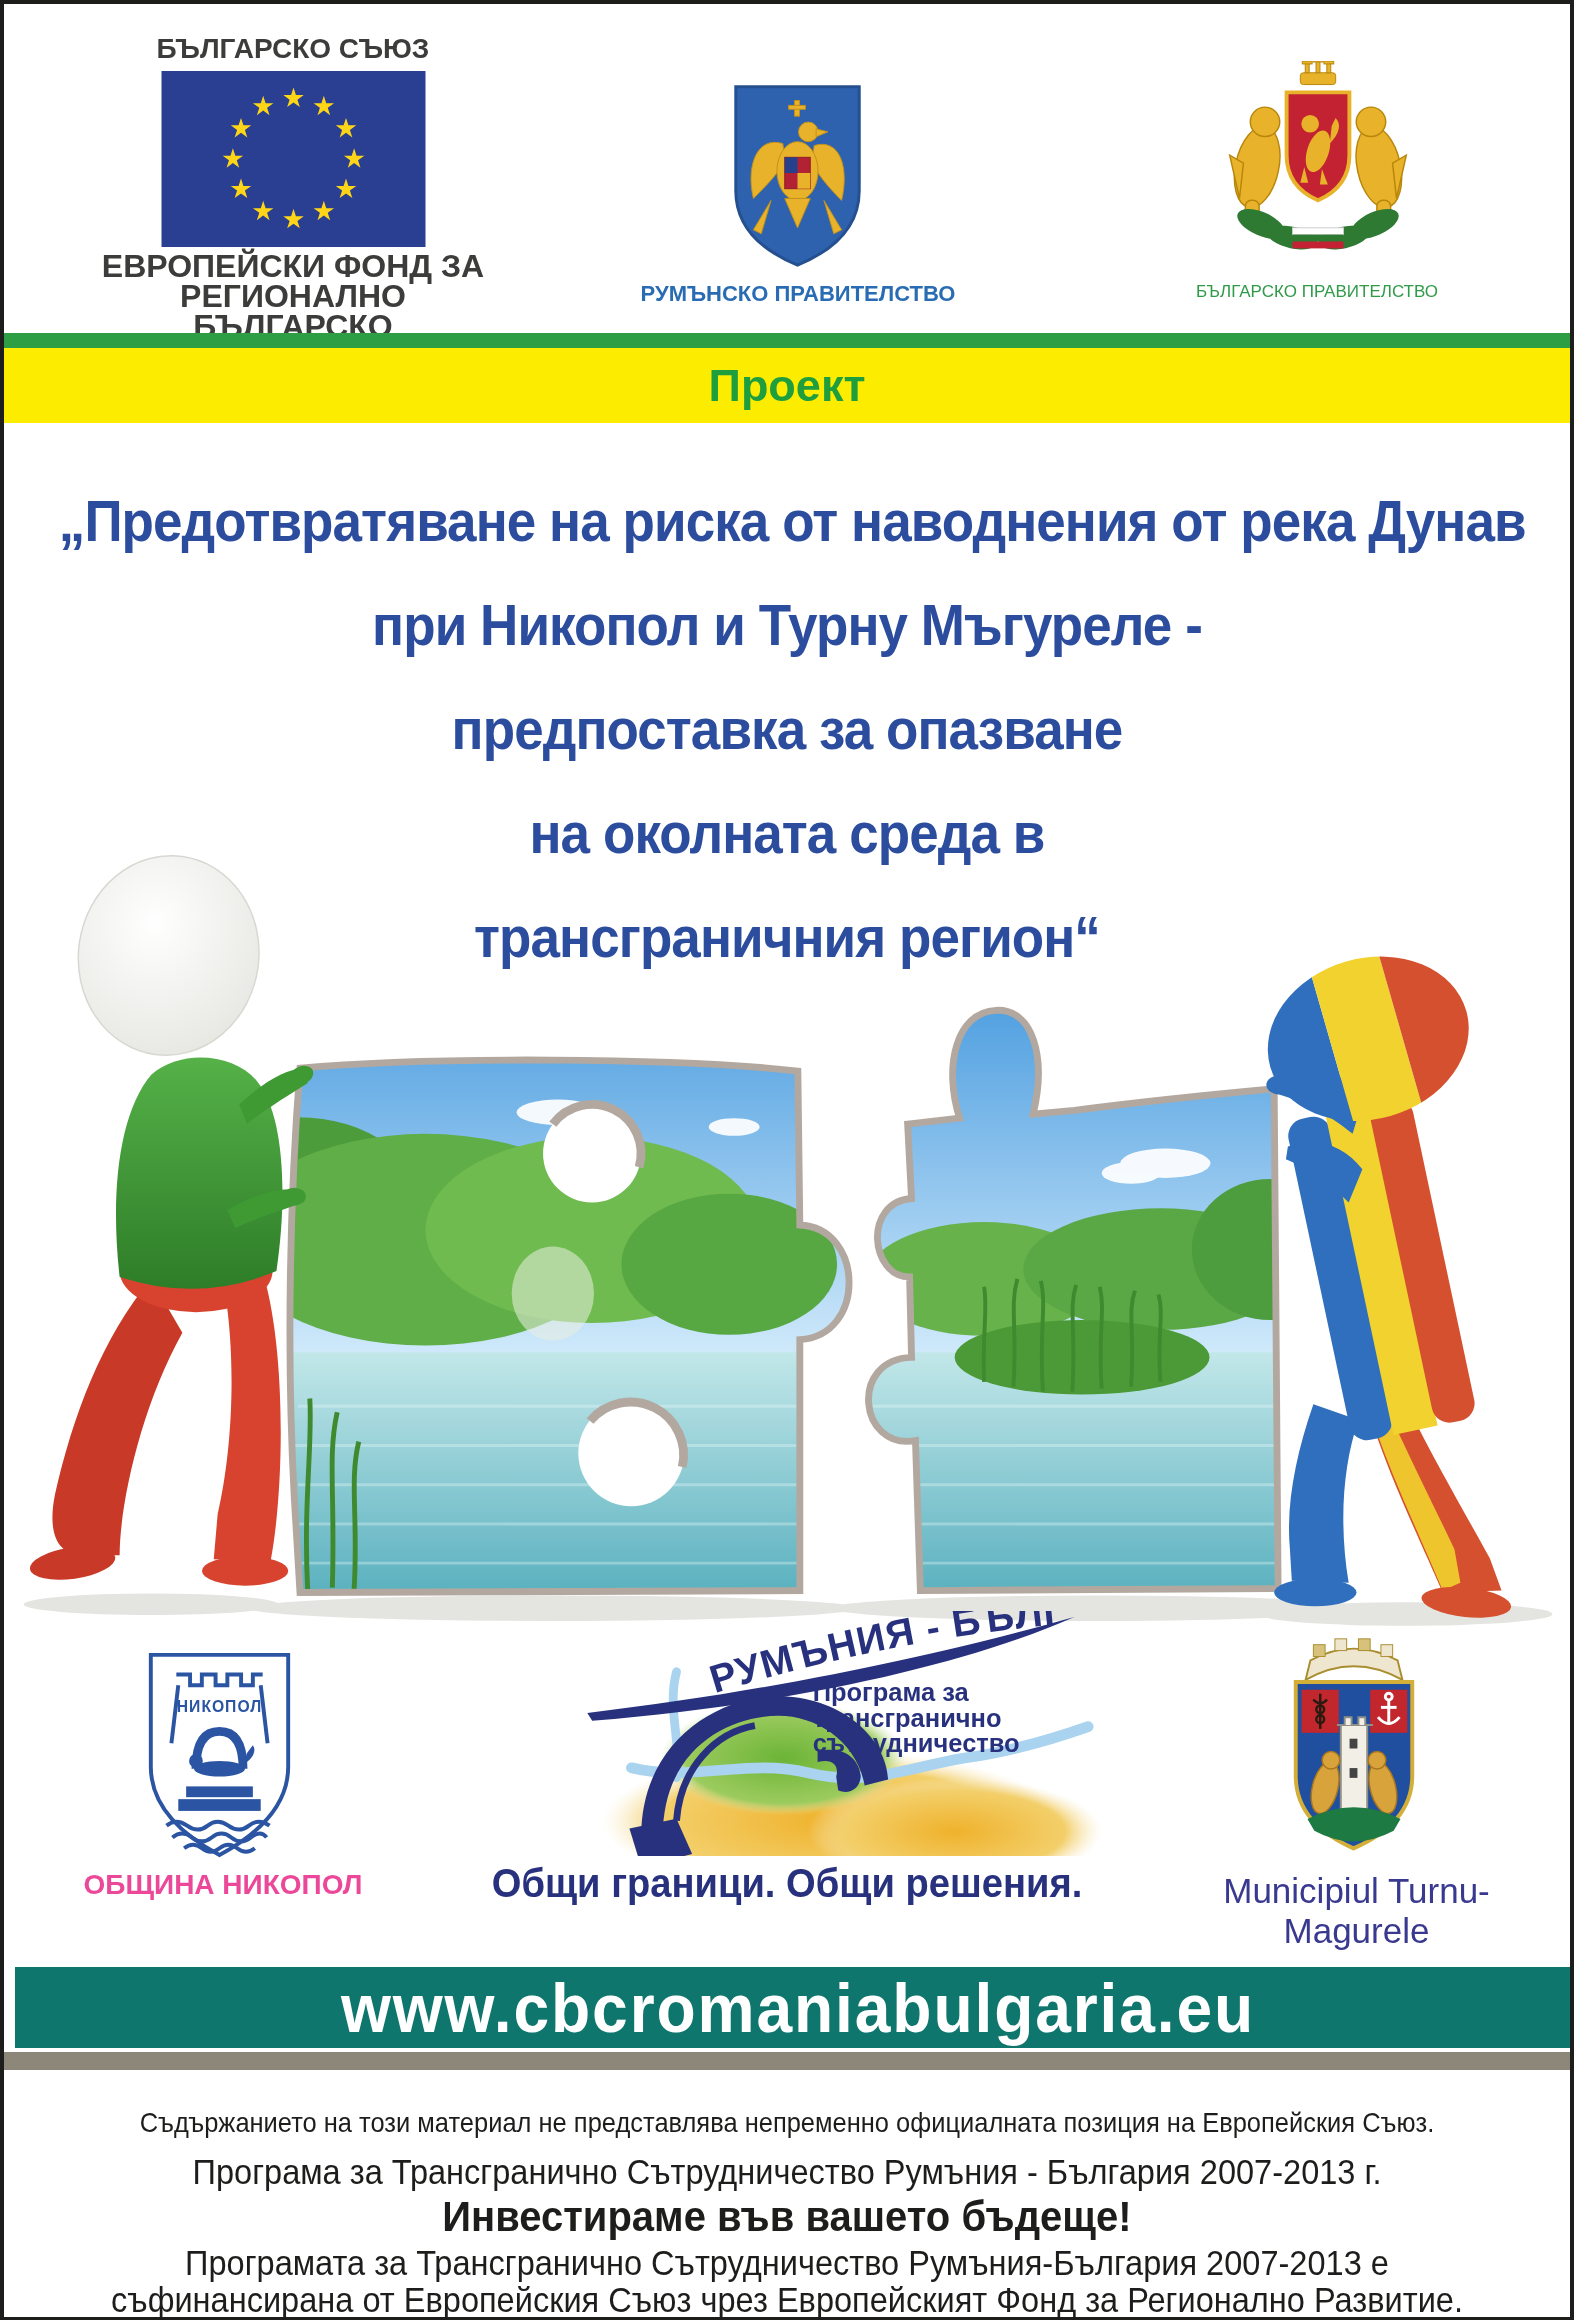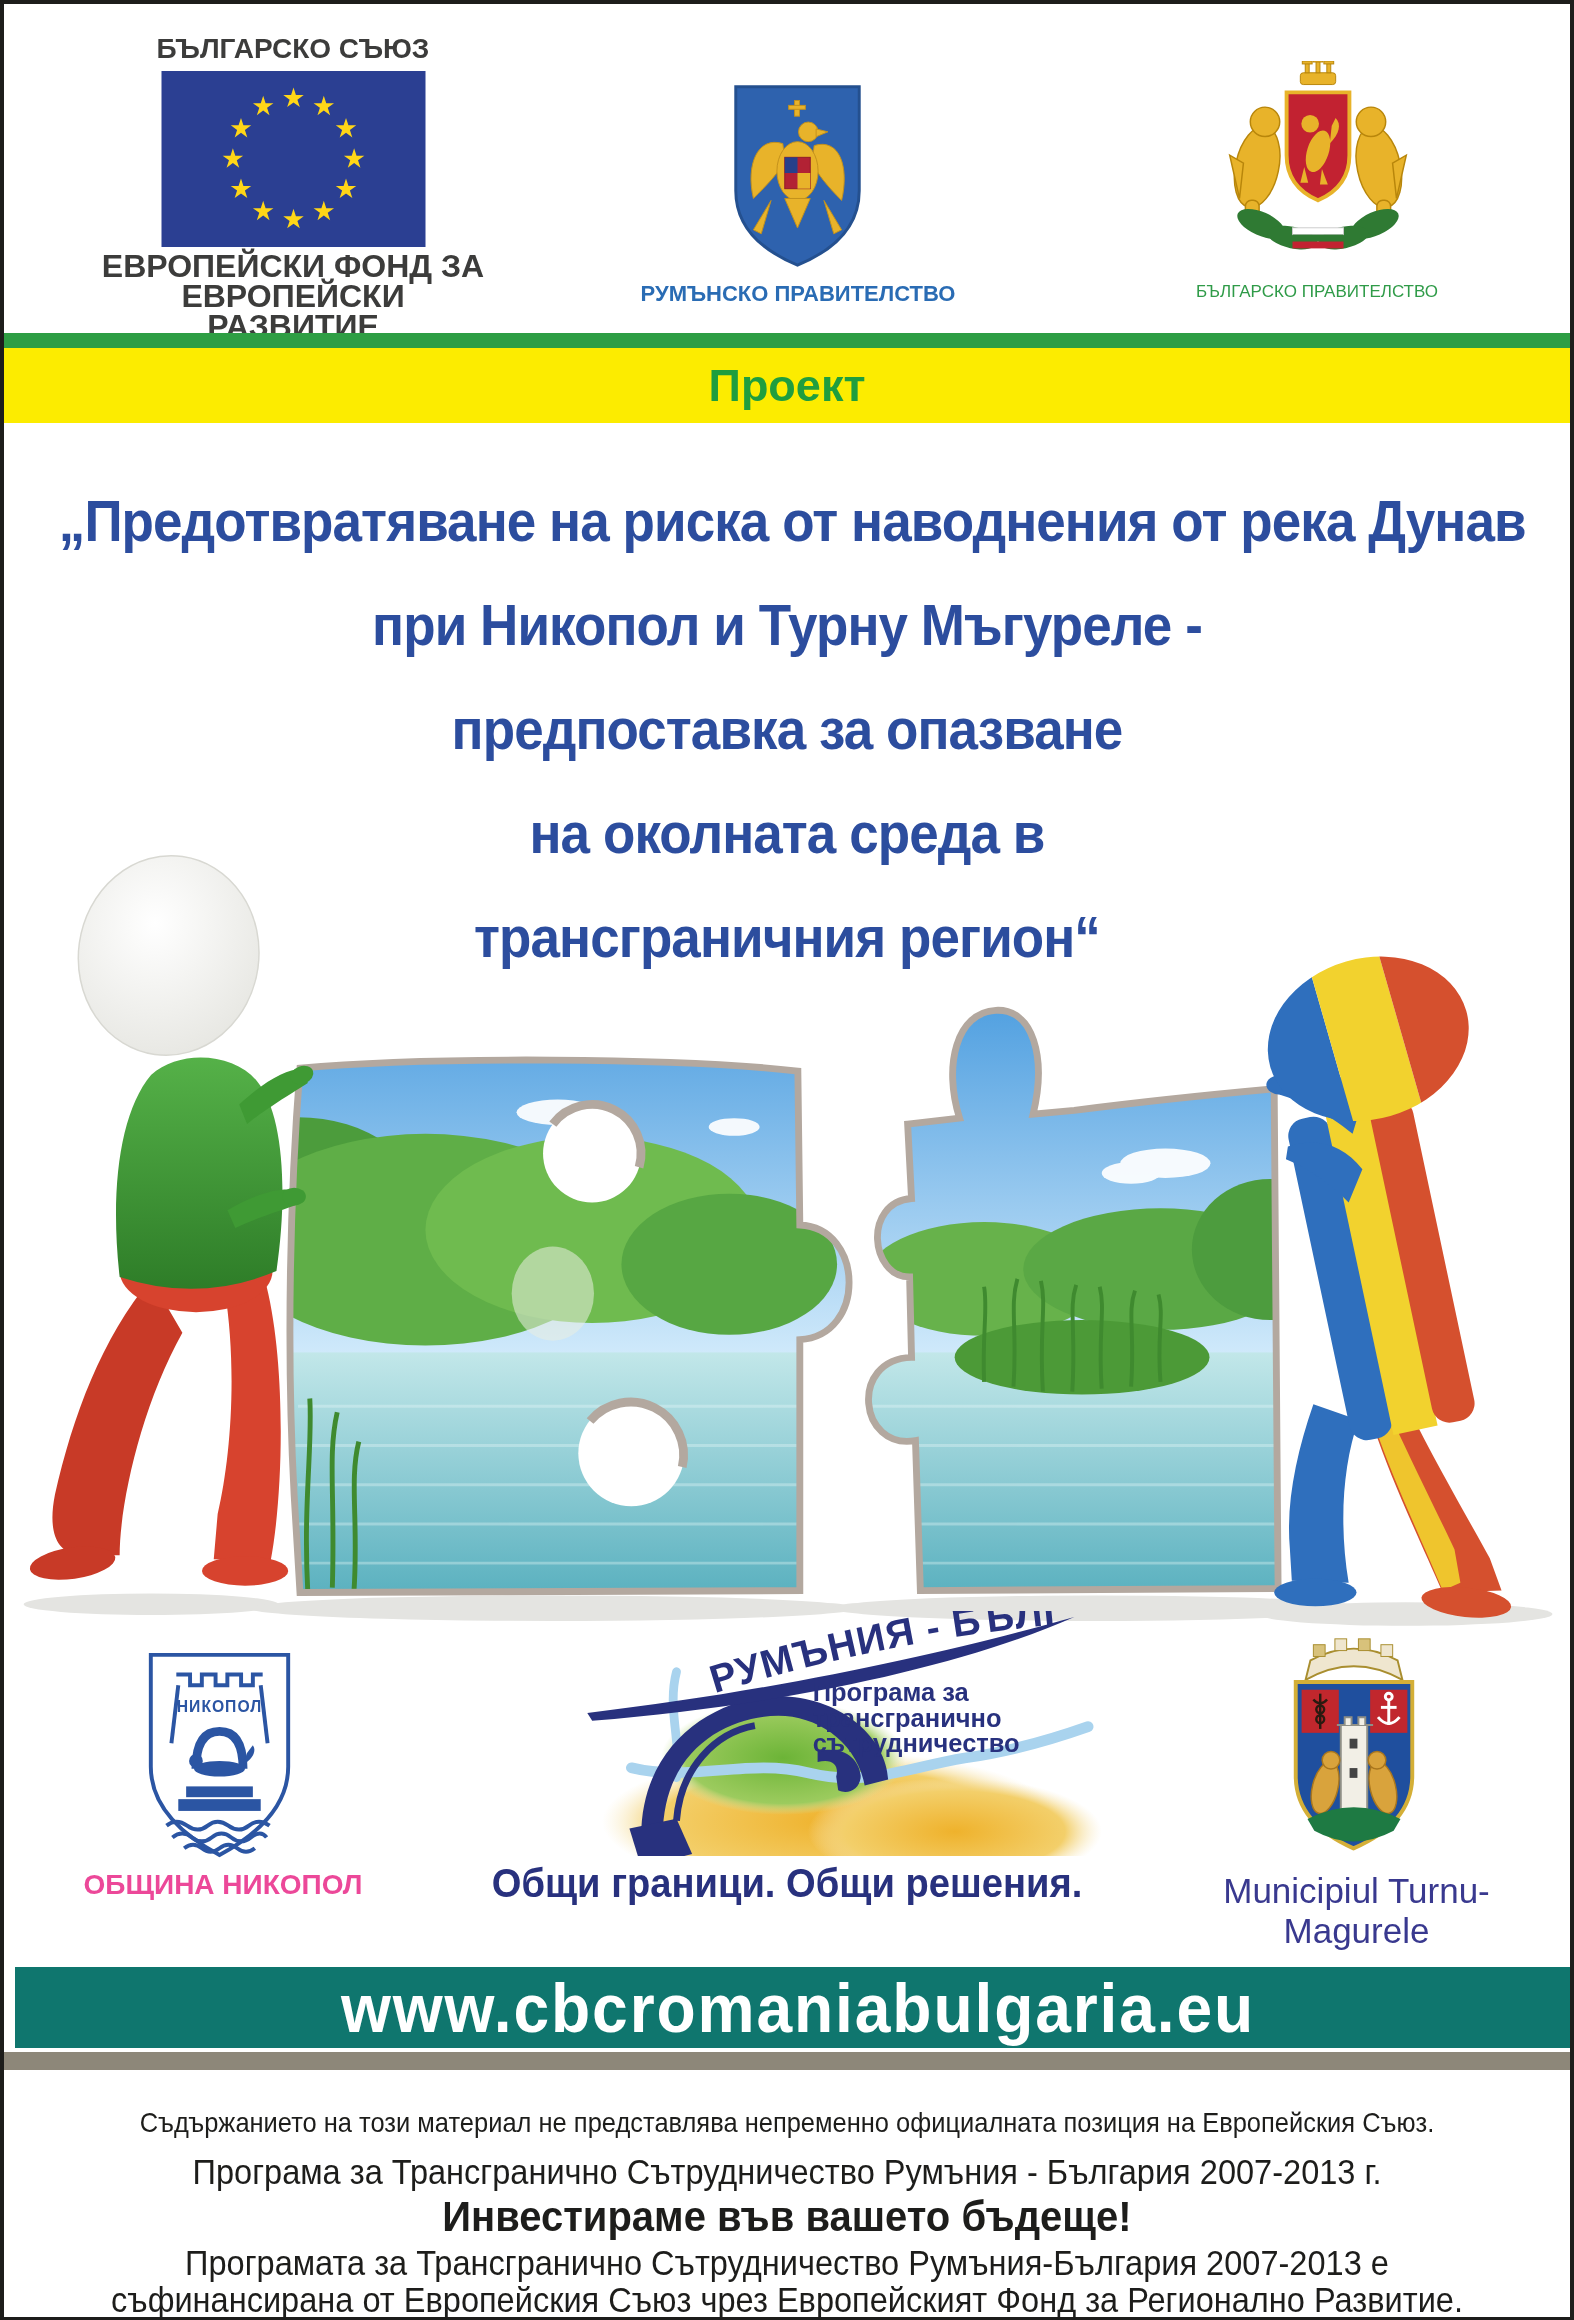--- a/index.html
+++ b/index.html
@@ -67,21 +67,21 @@
         <use href="#st" transform="translate(104,143.7)"></use>
       <use href="#st" transform="translate(81.3,121)"></use>
         <use href="#st" transform="translate(73,90)"></use>
       <use href="#st" transform="translate(81.3,59)"></use>
         <use href="#st" transform="translate(104,36.3)"></use>
     </g>
   </svg>
 
   <div class="abs center eu-sub">
     <div>ЕВРОПЕЙСКИ ФОНД ЗА</div>
-    <div>ЕВРОПЕЙСКИ РАЗВИТИЕ</div>
+    <div>РЕГИОНАЛНО БЪЛГАРСКО</div>
   </div>
 
   <svg class="abs ro-coat" width="147" height="196" viewBox="0 0 150 200">
     <path d="M12,12 L138,12 L138,118 Q138,168 75,194 Q12,168 12,118 Z" fill="#2e62ae" stroke="#24508f" stroke-width="3"></path>
     <g fill="#e8b32a" stroke="#c3901c" stroke-width="1">
       <rect x="72" y="26" width="5" height="16"></rect>
         <rect x="66" y="31" width="17" height="4"></rect>
       <circle cx="86" cy="58" r="10"></circle>
       <path d="M94,55 L106,58 L94,63 Z"></path>
       <path d="M60,70 C34,62 22,92 30,126 C44,112 58,98 62,86 Z"></path>

